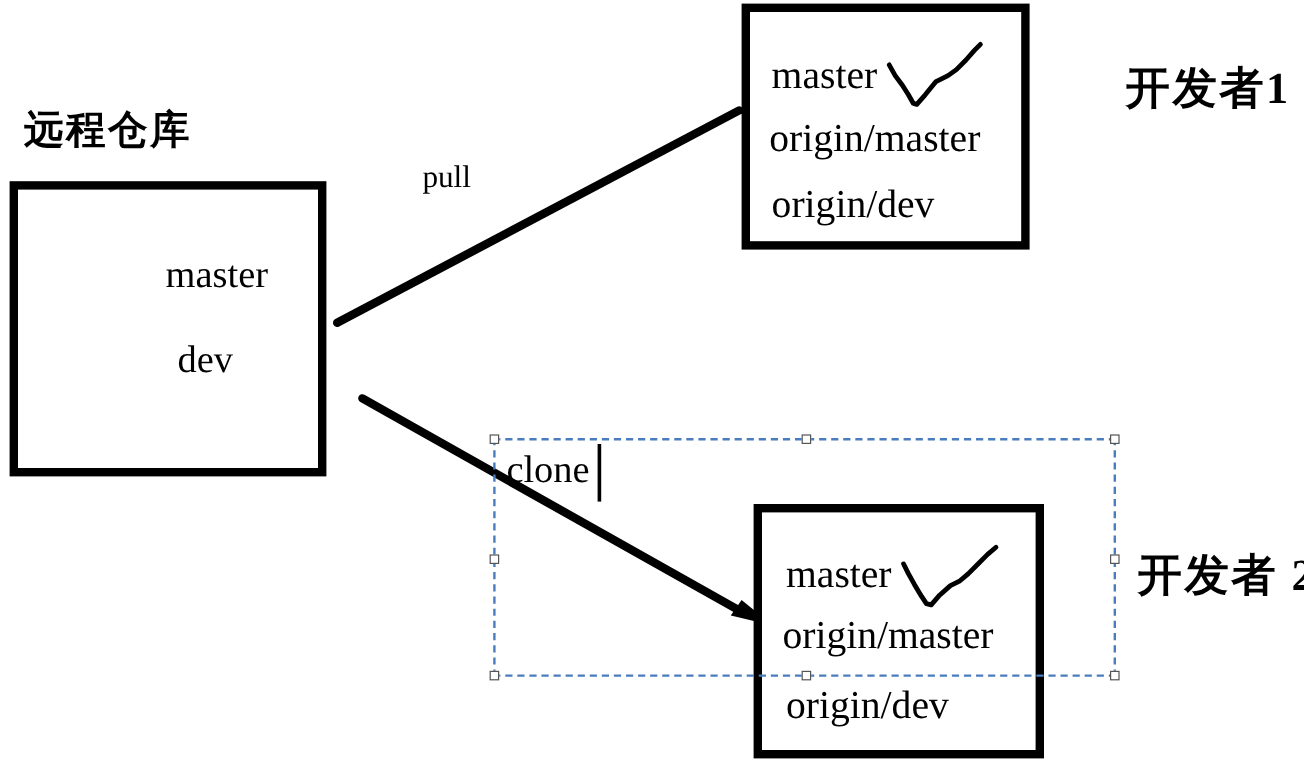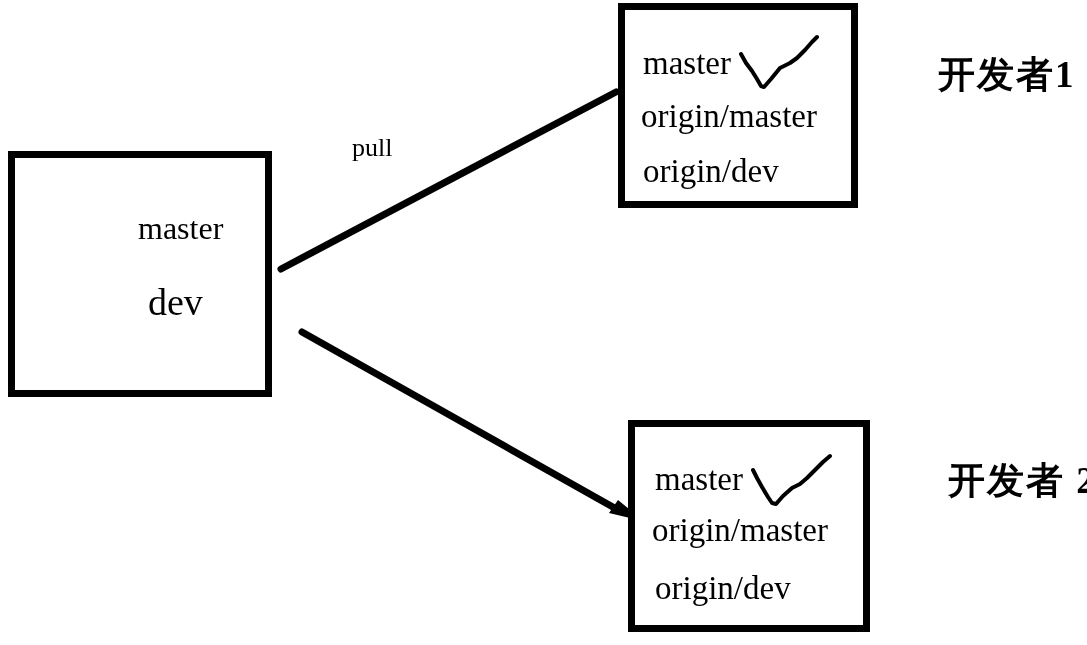--- a/index.html
+++ b/index.html
@@ -35,23 +35,24 @@
   .clone-label{
     position:absolute;left:9px;top:8px;font-size:32px;line-height:1;
     white-space:nowrap;z-index:11;
   }
 </style>
 </head>
 <body>
 
 <div class="canvas" data-interactable="true">
 
+  <div class="txt cjk" style="left:20px;top:93px;font-size:33px;" data-interactable="true">远程仓库</div>
   <div class="shape-box" style="left:8px;top:151px;width:264px;height:246px;" data-interactable="true"></div>
   <div class="txt ref" style="left:138px;top:212px;font-size:32px;" data-interactable="false">master</div>
-  <div class="txt ref" style="left:148px;top:283px;font-size:38px;" data-interactable="false">dev</div>
+  <div class="txt ref" style="left:148px;top:283px;font-size:32px;" data-interactable="false">dev</div>
 
   <div class="txt edge-label" style="left:352px;top:135px;" data-interactable="true">pull</div>
 
   <div class="shape-box" style="left:618px;top:3px;width:240px;height:205px;" data-interactable="true"></div>
   <div class="txt ref" style="left:643px;top:47px;" data-interactable="false">master</div>
   <div class="txt ref" style="left:641px;top:100px;" data-interactable="false">origin/master</div>
   <div class="txt ref" style="left:643px;top:155px;" data-interactable="false">origin/dev</div>
   <div class="txt cjk" style="left:938px;top:56px;font-size:37px;" data-interactable="true">开发者1</div>
 
   <div class="shape-box" style="left:628px;top:420px;width:242px;height:212px;" data-interactable="true"></div>
@@ -61,14 +62,26 @@
   <div class="txt cjk" style="left:948px;top:462px;font-size:37px;" data-interactable="true">开发者 2</div>
 
   <svg class="overlay" width="1087" height="645" viewBox="0 0 1087 645" data-interactable="false">
     <line x1="281" y1="269" x2="616" y2="92" stroke="#000" stroke-width="7" stroke-linecap="round" data-interactable="true"></line>
     <line x1="302" y1="332" x2="620" y2="511" stroke="#000" stroke-width="7" stroke-linecap="round" data-interactable="true"></line>
     <polygon points="630,518 609,513 618,500 629,509" fill="#000" data-interactable="false"></polygon>
     <polyline points="741,54 746,63 752,71 757,79 761,86 764,87 771,79 780,68 790,63 797,58 805,50 812,42 817,37" fill="none" stroke="#000" stroke-width="4" stroke-linecap="round" stroke-linejoin="round" data-interactable="true"></polyline>
     <polyline points="753,470 757,478 762,487 768,497 772,503 776,504 783,496 792,488 800,484 807,478 815,470 823,462 830,456" fill="none" stroke="#000" stroke-width="4" stroke-linecap="round" stroke-linejoin="round" data-interactable="true"></polyline>
   </svg>
 
+  <div class="selection" data-interactable="true">
+    <div class="clone-label" data-interactable="true">clone</div>
+    <div class="caret" data-interactable="false"></div>
+    <div class="handle" style="left:-5px;top:-5px;" data-interactable="true"></div>
+    <div class="handle" style="left:255px;top:-5px;" data-interactable="true"></div>
+    <div class="handle" style="right:-5px;top:-5px;" data-interactable="true"></div>
+    <div class="handle" style="left:-5px;top:95px;" data-interactable="true"></div>
+    <div class="handle" style="right:-5px;top:95px;" data-interactable="true"></div>
+    <div class="handle" style="left:-5px;bottom:-5px;" data-interactable="true"></div>
+    <div class="handle" style="left:255px;bottom:-5px;" data-interactable="true"></div>
+    <div class="handle" style="right:-5px;bottom:-5px;" data-interactable="true"></div>
+  </div>
 
 </div>
 
 </body></html>

